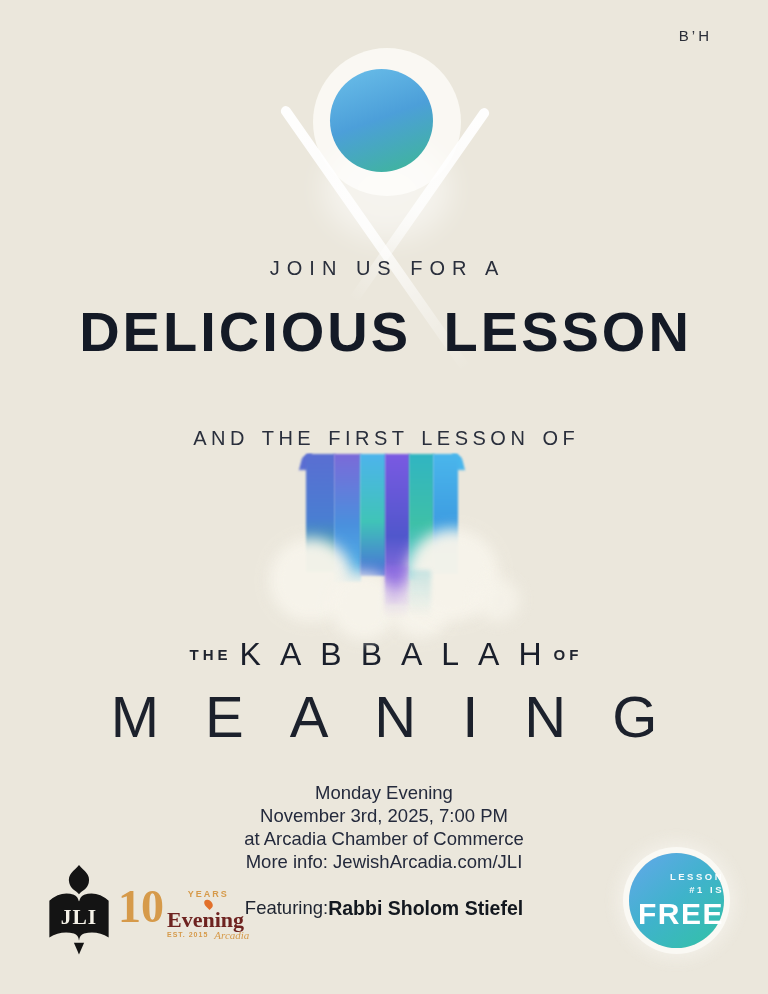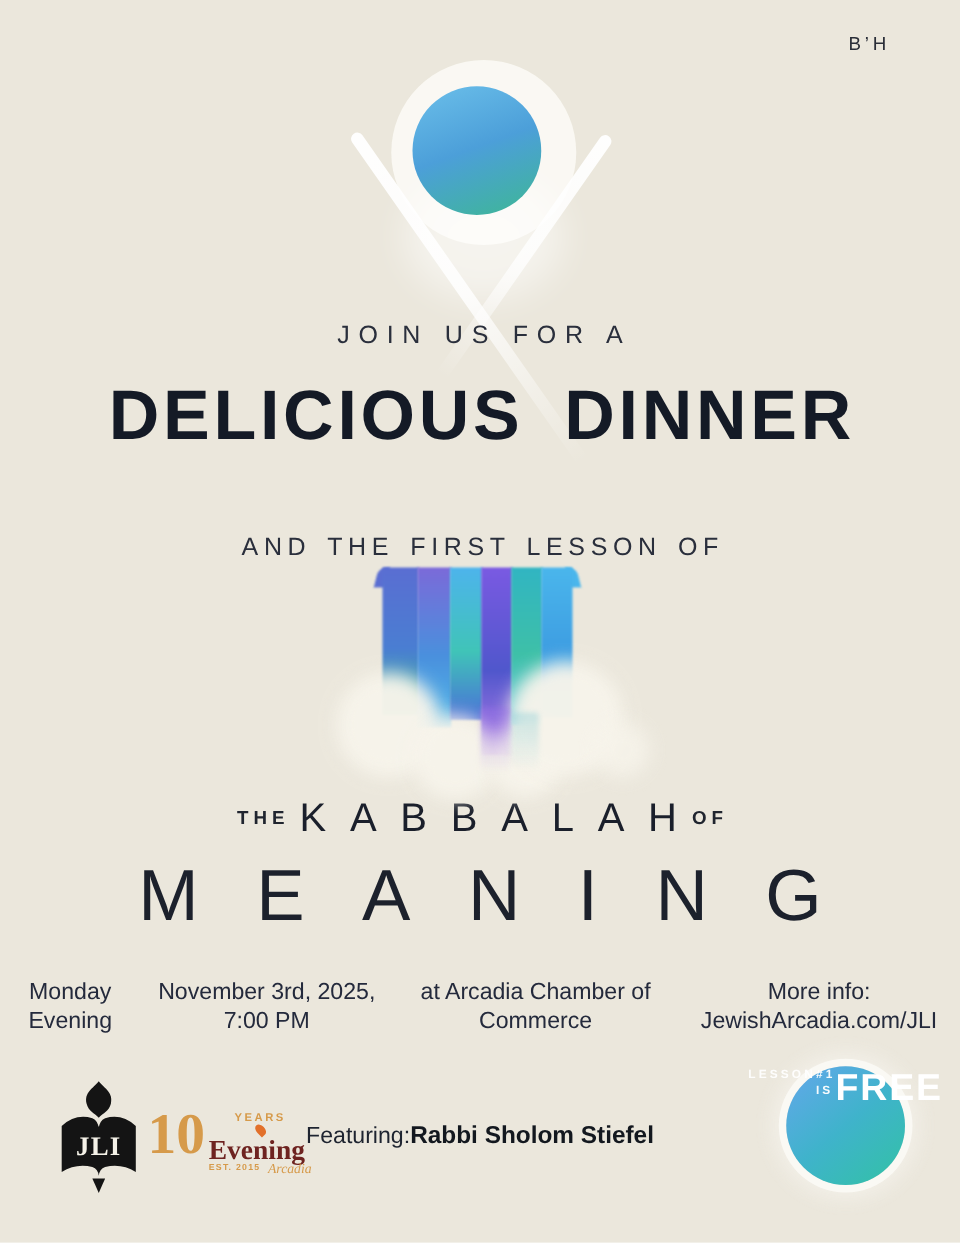--- a/index.html
+++ b/index.html
@@ -49,42 +49,42 @@
   .course-line{top:636px;align-items:center;}
   .course-pre,.course-post{font-size:15px;font-weight:700;color:#20252F;}
   .course-pre span,.course-post span{letter-spacing:4px;margin-right:-4px;}
   .course-pre{margin-right:12px;} .course-post{margin-left:12px;}
   .course-mid{font-size:32px;font-weight:400;color:#1A1F2B;}
   .course-mid span{letter-spacing:19px;margin-right:-19px;}
   .meaning{top:683px;font-size:58px;font-weight:400;color:#1C212C;}
   .meaning span{letter-spacing:46px;margin-right:-46px;}
 
   
-  .details{top:781px;flex-direction:row;font-size:18.5px;line-height:23px;color:#242A3C;}
+  .details{top:781px;flex-direction:column;font-size:18.5px;line-height:23px;color:#242A3C;}
 
   
   .featuring{top:897px;flex-direction:row;}
   .featuring-label{font-size:18.5px;line-height:22px;color:#1E2430;}
   .featuring-name{font-size:19.5px;line-height:23px;font-weight:700;color:#13181F;}
 
   .jli-logo{left:46px;top:864px;width:66px;height:92px;}
 
   .chabad-logo{left:118px;top:887px;display:flex;align-items:flex-start;}
   .chabad-number{font-family:"Liberation Serif",serif;font-weight:700;font-size:46px;line-height:40px;}
   .chabad-right{margin-left:3px;margin-top:3px;}
   .chabad-years{display:flex;align-items:center;font-size:9px;font-weight:700;letter-spacing:2px;line-height:9px;flex-direction:column;}
   .chabad-flame{width:7px;height:10px;margin-left:1px;background:#E2702A;
       border-radius:50% 50% 50% 0;transform:rotate(-45deg);}
   .chabad-name{font-family:"Liberation Serif",serif;font-weight:700;font-size:22px;line-height:21px;}
   .chabad-bottom{display:flex;align-items:flex-start;justify-content:space-between;margin-top:0px;}
   .chabad-est{font-size:7px;font-weight:700;letter-spacing:1px;line-height:9px;}
   .chabad-arcadia{font-family:"Liberation Serif",serif;font-style:italic;font-size:11px;line-height:10px;margin-left:6px;}
 
   .badge{left:629px;top:853px;width:95px;height:95px;border-radius:50%;
-     display:flex;flex-direction:row;align-items:flex-start;justify-content:center;color:#fff;
+     display:flex;flex-direction:column;align-items:flex-end;justify-content:center;color:#fff;
      box-shadow:0 0 0 6px rgba(251,250,245,.9),0 0 18px 10px rgba(251,250,245,.55);}
   .badge-small{font-size:9.5px;font-weight:700;letter-spacing:2.5px;line-height:13px;opacity:.95;}
   .badge-free{font-size:30px;font-weight:700;letter-spacing:1.5px;margin-top:1px;}
 </style>
 </head>
 <body>
 
 <div class="poster" style="background: rgb(235, 231, 220);">
 
   <div class="abs bh">B’H</div>
@@ -92,21 +92,21 @@
   <div class="abs ring" style="background: rgb(251, 250, 244);"></div>
   <div class="abs halo"></div>
   <div class="bar bar-left"></div>
   <div class="bar bar-right"></div>
   <div class="abs sphere" style="background: linear-gradient(160deg, rgb(102, 186, 231) 8%, rgb(76, 159, 217) 48%, rgb(63, 181, 155) 95%);"></div>
 
   <div class="center-line kicker">
     <span>JOIN US FOR A</span>
   </div>
   <div class="center-line title">
-    <span>DELICIOUS DINNER</span>
+    <span>DELICIOUS LESSON</span>
   </div>
   <div class="center-line lead-in">
     <span>AND THE FIRST LESSON OF</span>
   </div>
 
   <div class="art">
     <div class="horn horn-l"></div>
     <div class="horn horn-r"></div>
   <div class="stripe" style="left: 0px; width: 29px; height: 118px; background: linear-gradient(rgb(90, 110, 210) 0%, rgb(74, 126, 210) 55%, rgb(62, 183, 150) 100%);"></div>
       <div class="stripe" style="left: 28px; width: 27px; height: 128px; background: linear-gradient(rgb(123, 106, 217) 0%, rgb(74, 144, 221) 55%, rgb(82, 184, 232) 100%);"></div>

